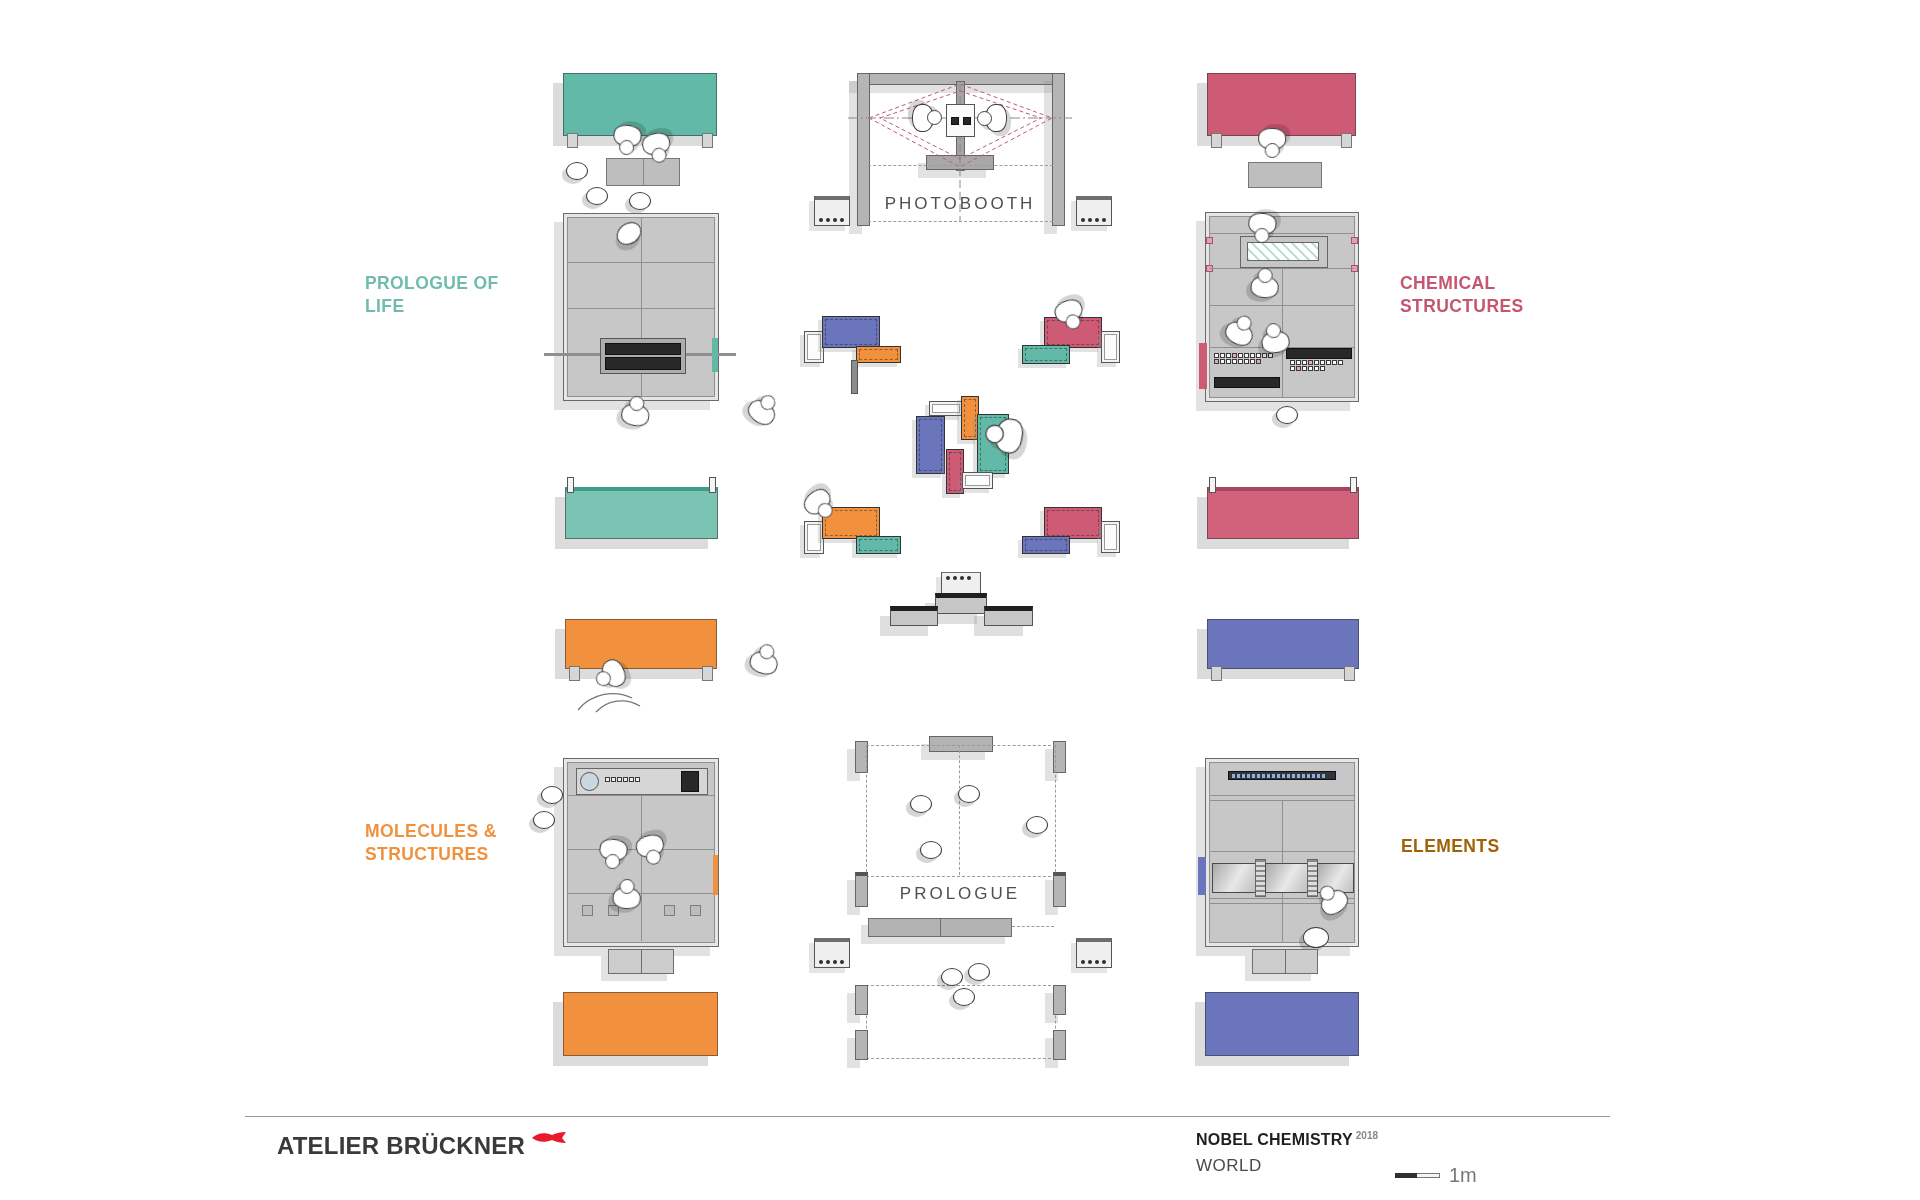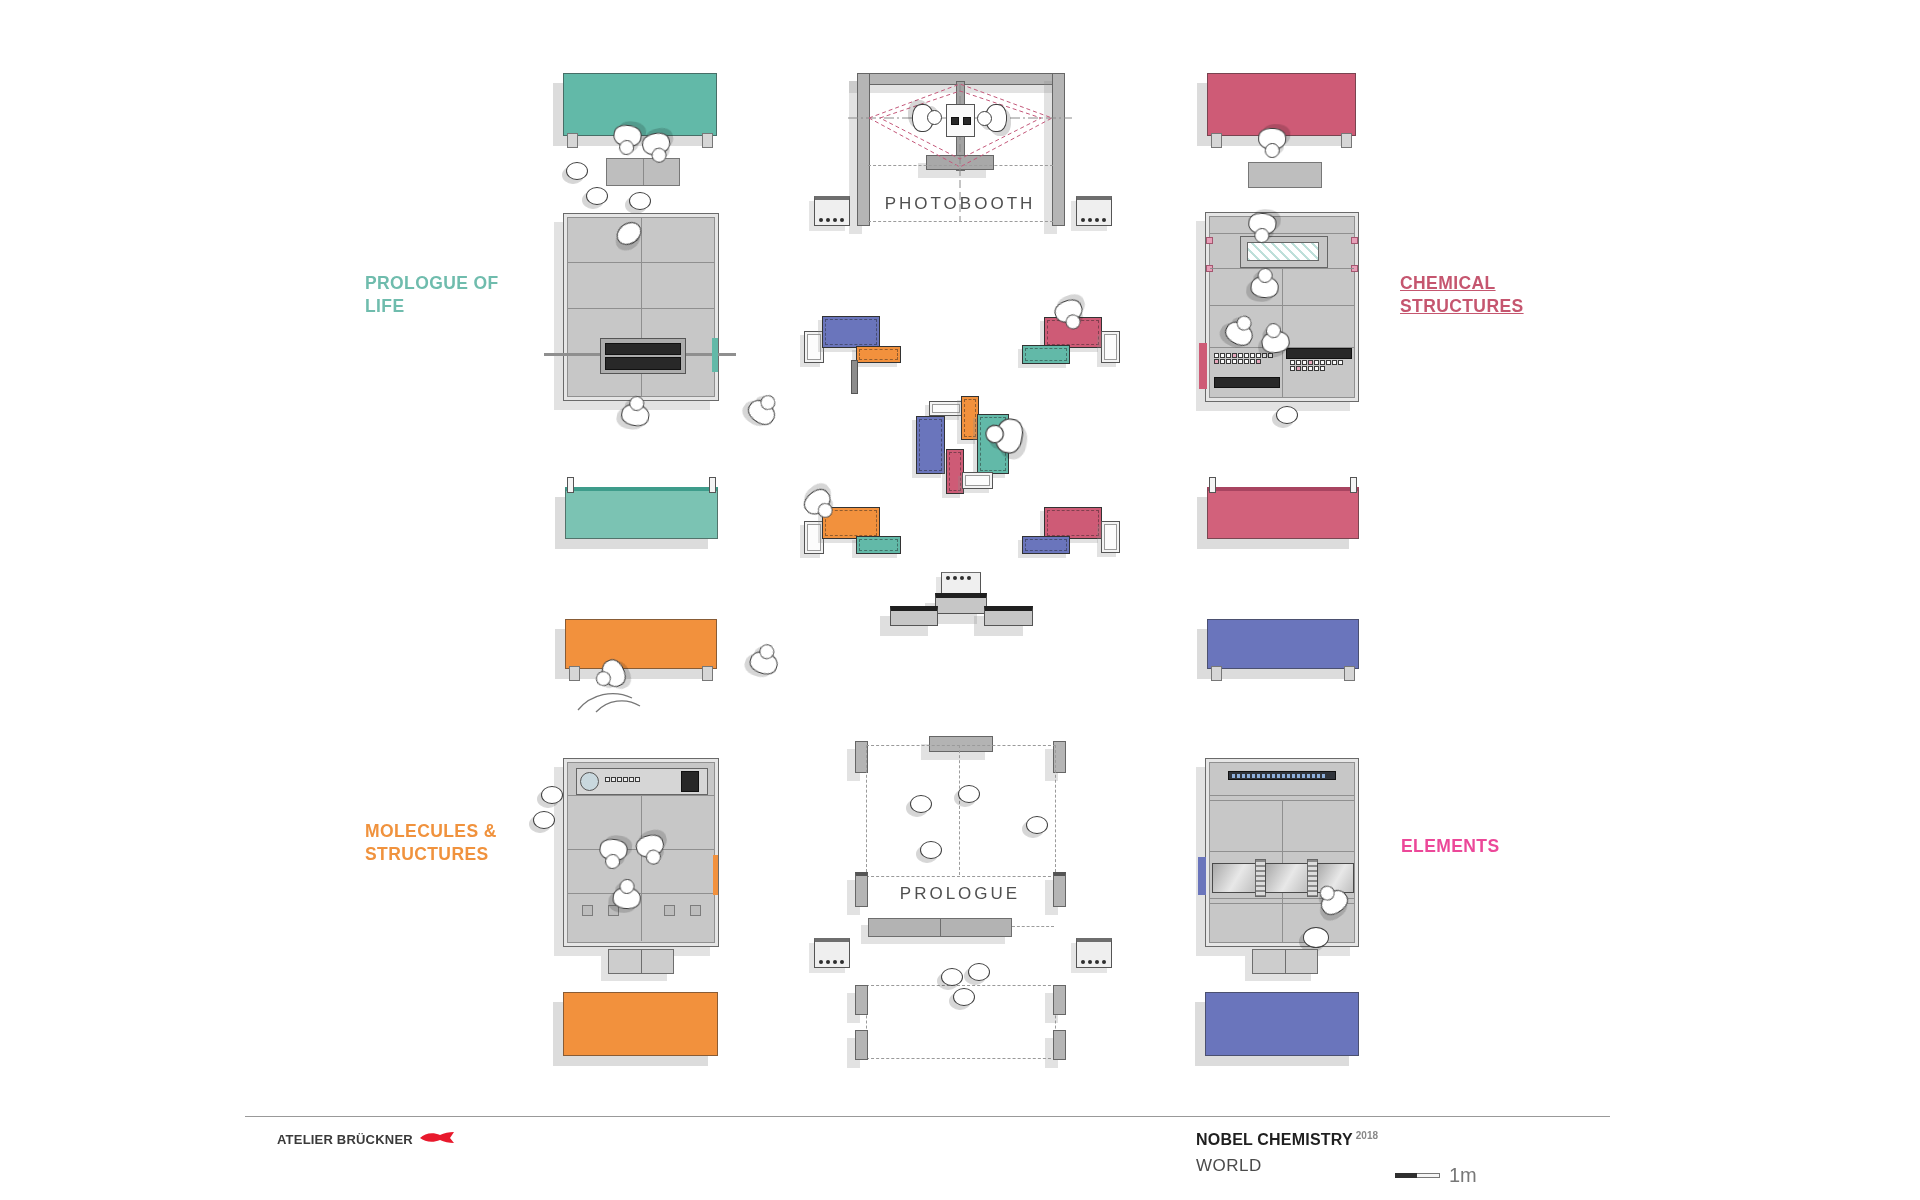--- a/index.html
+++ b/index.html
@@ -52,47 +52,47 @@
   .wall{position:absolute;background:#B5B5B5;border:1px solid #666;box-shadow:-8px 8px 0 rgba(140,140,140,.25)}
   .pinkdot{position:absolute;width:5px;height:5px;background:#E79FB8;border:1px solid #A4566F}
   .seat{position:absolute;width:9px;height:9px;background:#BDBDBD;border:1px solid #7C7C7C}
   .twocell{position:absolute;background:#CDCDCD;border:1px solid #6E6E6E;box-shadow:-7px 7px 0 rgba(140,140,140,.25)}
   .twocell::after{content:"";position:absolute;left:50%;top:0;bottom:0;border-left:1px solid #6E6E6E}
   .case3{position:absolute;background:linear-gradient(120deg,#A9A9A9,#E8E8E8 55%,#BFBFBF);border:1px solid #4A4A4A}
   .ladder{position:absolute;background:repeating-linear-gradient(180deg,#8A8A8A 0 2px,#DDDDDD 2px 5px);border:1px solid #666}
   .deskbar{position:absolute;background:#C6C6C6;border:1px solid #555;border-top:5px solid #1F1F1F;box-shadow:-10px 10px 0 rgba(140,140,140,.28)}
   .hatch{position:absolute;background:repeating-linear-gradient(45deg,#BFE0DA 0 2px,#FFFFFF 2px 7px);border:1px solid #666}
   .footer-line{position:absolute;background:#999;height:1px}
-  .studio{position:absolute;display:flex;align-items:flex-start;gap:6px;font-weight:bold;font-size:13px;color:#3A3A3A;letter-spacing:.2px}
+  .studio{position:absolute;display:flex;align-items:flex-start;gap:6px;font-weight:bold;font-size:24px;color:#3A3A3A;letter-spacing:.2px}
   .project{position:absolute;font-size:16px;color:#1F1F1F}
   .project .name{font-weight:bold;letter-spacing:.2px}
   .project .yr{font-size:10px;color:#888;vertical-align:super;margin-left:3px;font-weight:bold}
   .project .city{font-weight:normal;color:#4B4B4B;font-size:17px;margin-top:7px;letter-spacing:.5px}
   .scalebar{position:absolute;display:flex;align-items:center;gap:9px}
   .scalebar .seg{width:22px;height:5px}
   .scalebar .lbl{font-size:20px;color:#777}
 </style>
 </head>
 <body>
 
 <div class="canvas">
 
   <div class="zone-label" style="left: 365px; top: 272px; color: rgb(111, 188, 173);">
     <div>PROLOGUE OF</div>
     <div>LIFE</div>
   </div>
-  <div class="zone-label" style="left: 1400px; top: 272px; color: rgb(197, 86, 111); text-decoration: underline;">
+  <div class="zone-label" style="left: 1400px; top: 272px; color: rgb(197, 86, 111);">
     <div>CHEMICAL</div>
     <div>STRUCTURES</div>
   </div>
   <div class="zone-label" style="left: 365px; top: 820px; color: rgb(240, 146, 61);">
     <div>MOLECULES &amp;</div>
     <div>STRUCTURES</div>
   </div>
-  <div class="zone-label" style="left: 1401px; top: 835px; color: #ec4899;">
+  <div class="zone-label" style="left: 1401px; top: 835px; color: #a16207;">
     <div>ELEMENTS</div>
   </div>
 
 
   <div class="panel" style="left: 563px; top: 73px; width: 152px; height: 61px; background-color: rgb(98, 185, 168);">
     <span class="leg l"></span>
       <span class="leg r"></span>
   </div>
   <div class="abs" style="left:606px;top:158px;width:72px;height:26px;background:#BEBEBE;border:1px solid #777">
     <span class="abs" style="left:50%;top:0;bottom:0;border-left:1px solid #8A8A8A"></span>

